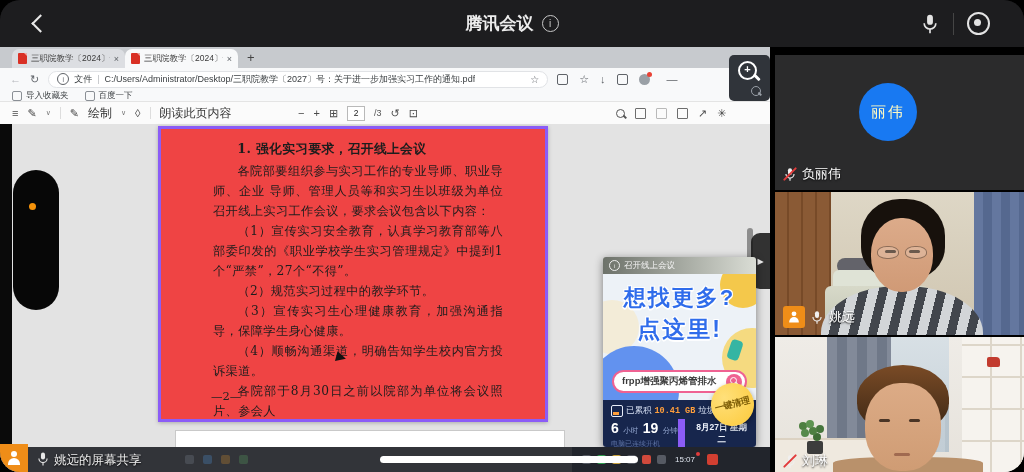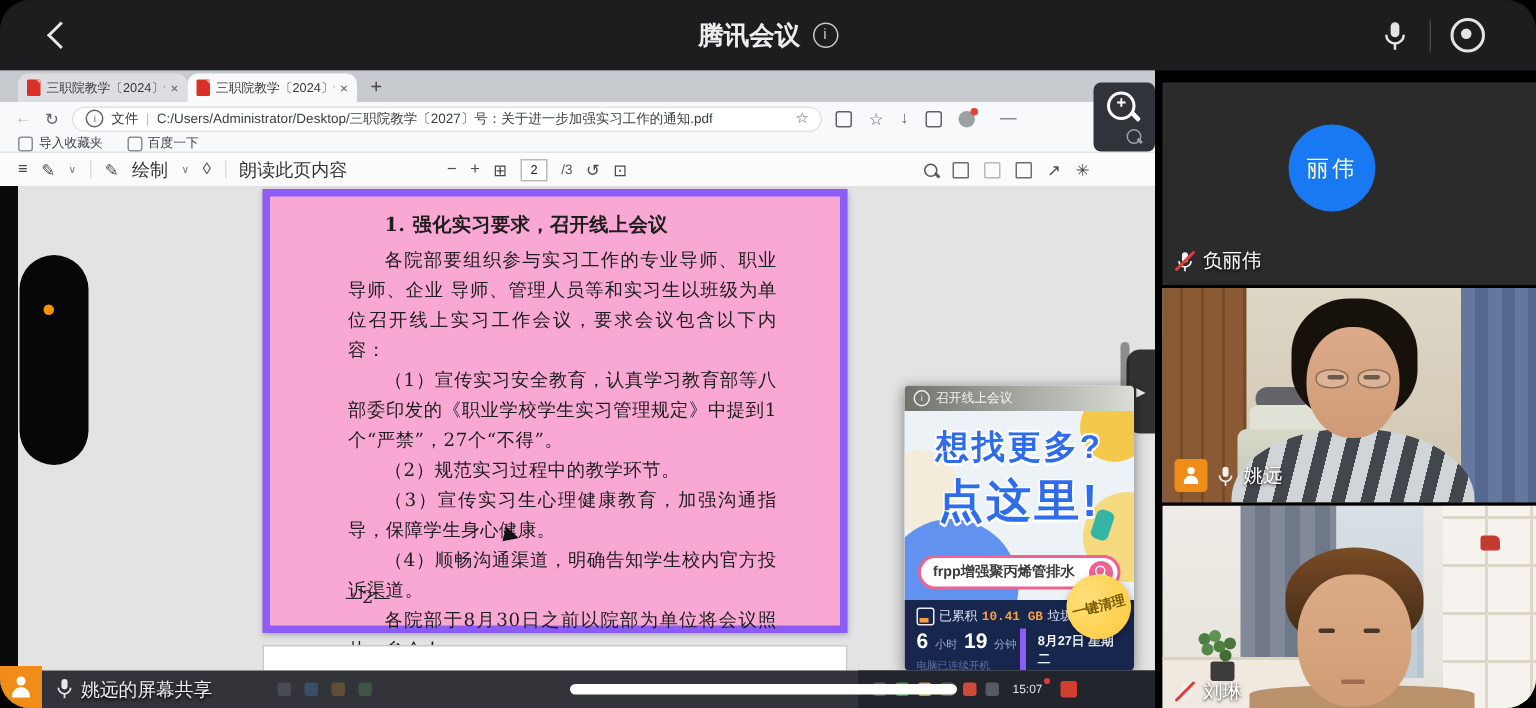--- a/index.html
+++ b/index.html
@@ -71,21 +71,21 @@
 
   
   #edge-side{position:absolute;left:745px;top:80px;display:flex;flex-direction:column;gap:8px;}
   .side-ic{width:11px;height:11px;border-radius:50%;}
 
   
   #viewer{position:absolute;left:0;top:77px;width:770px;height:348px;background:#e3e3e3;}
   #blackstrip{position:absolute;left:0;top:77px;width:12px;height:323px;background:#0a0a0a;}
   #blackpill{position:absolute;left:13px;top:123px;width:46px;height:140px;border-radius:23px;background:#070707;}
   #pill-dot{position:absolute;left:16px;top:33px;width:7px;height:7px;border-radius:50%;background:#f5920a;}
-  #page1{position:absolute;left:175px;top:79px;width:390px;height:296px;background:#f9a8d4;border:5px solid #8b5cf6;box-shadow:0 1px 4px rgba(0,0,0,.25);box-sizing:border-box;}
+  #page1{position:absolute;left:158px;top:79px;width:390px;height:296px;background:#ef4444;border:3px solid #8b5cf6;box-shadow:0 1px 4px rgba(0,0,0,.25);box-sizing:border-box;}
   #page2{position:absolute;left:175px;top:383px;width:390px;height:17px;background:#fff;border:1px solid #c9c9c9;border-bottom:none;box-sizing:border-box;}
   #scroll-thumb{position:absolute;left:747px;top:181px;width:6px;height:40px;background:#8d8d8d;border-radius:3px;}
   #collapse-handle{position:absolute;left:751px;top:186px;width:19px;height:56px;background:rgba(25,25,25,.88);border-radius:9px 0 0 9px;color:#f0f0f0;font-size:8px;}
   #zoom-overlay{position:absolute;left:729px;top:8px;width:41px;height:46px;background:#30343a;border-radius:5px;}
   .big-mag{position:absolute;left:9px;top:6px;width:15px;height:15px;border:2.5px solid #fff;border-radius:50%;color:#fff;font-size:11px;font-weight:bold;line-height:13px;text-align:center;}
   .big-mag::after{content:"";position:absolute;left:13px;top:13px;width:8px;height:2.5px;background:#fff;transform:rotate(45deg);border-radius:1px;}
   .small-mag{position:absolute;left:22px;top:31px;width:8px;height:8px;border:1.5px solid #9aa0a8;border-radius:50%;}
   .small-mag::after{content:"";position:absolute;left:6px;top:6px;width:4px;height:1.5px;background:#9aa0a8;transform:rotate(45deg);}
 
   
@@ -101,34 +101,34 @@
   .pp-head-ic{width:9px;height:9px;border:1px solid #eee;border-radius:50%;font-size:6px;color:#eee;flex:none;}
   #pp-body{height:126px;background:#edf2f7;position:relative;overflow:hidden;}
   .b-yellow{position:absolute;right:-10px;top:-12px;width:46px;height:46px;border-radius:50%;background:#f4c84b;}
   .b-yellow2{position:absolute;right:-26px;top:54px;width:60px;height:60px;border-radius:50%;background:#f6d66b;opacity:.85;}
   .b-teal{position:absolute;right:15px;top:66px;width:12px;height:20px;background:#35b5a3;border-radius:4px;transform:rotate(18deg);}
   .b-cream{position:absolute;left:-18px;top:26px;width:54px;height:54px;border-radius:50%;background:#f3ecd8;}
   .b-blue{position:absolute;left:-14px;bottom:-36px;width:90px;height:90px;border-radius:50%;background:#6292ef;}
   .pp-line{position:relative;text-align:center;font-weight:900;color:#2f6ceb;letter-spacing:2px;
     text-shadow:-1px -1px 0 #fff,1px -1px 0 #fff,-1px 1px 0 #fff,1px 1px 0 #fff,0 2px 0 #fff;}
   #pp-line1{font-size:22px;margin-top:9px;}
-  #pp-line2{font-size:30px;margin-top:1px;}
+  #pp-line2{font-size:23px;margin-top:1px;}
   #pp-search{position:absolute;left:9px;right:9px;bottom:7px;height:23px;background:#fff;border:2px solid #ef6292;border-radius:14px;display:flex;align-items:center;padding:0 3px 0 8px;font-size:9.5px;font-weight:bold;color:#3a3a3a;box-sizing:border-box;}
   .pp-mag{margin-left:auto;width:16px;height:16px;border-radius:50%;background:#ef6292;position:relative;flex:none;}
   .pp-mag::before{content:"";position:absolute;left:4px;top:3px;width:5px;height:5px;border:1.5px solid #fff;border-radius:50%;}
   .pp-mag::after{content:"";position:absolute;left:9px;top:9px;width:4px;height:1.5px;background:#fff;transform:rotate(45deg);}
   #pp-clean{position:absolute;right:2px;top:126px;width:43px;height:43px;border-radius:50%;background:radial-gradient(circle at 35% 30%,#ffe07a,#fcc93a);font-size:9px;font-weight:bold;color:#7a5a05;transform:rotate(-14deg);z-index:6;box-shadow:0 2px 5px rgba(0,0,0,.35);}
   #pp-panel{height:47px;background:#17264d;color:#d9e2f5;position:relative;}
   #pp-junk{display:flex;align-items:center;gap:3px;padding:5px 0 0 8px;font-size:8.5px;}
   .disk-ic{width:10px;height:10px;border:1.5px solid #e8edf8;border-radius:2px;position:relative;flex:none;}
   .disk-ic::after{content:"";position:absolute;left:1px;bottom:1px;width:6px;height:3px;background:#ff9e3b;}
   .junk-size{color:#ff9e3b;font-weight:bold;font-family:Liberation Mono, monospace;}
   #pp-stats{display:flex;padding:2px 6px 0 8px;}
   .pp-col1{width:70px;}
-  .pp-col2{border-left:4px solid #8b5cf6;padding-left:8px;}
+  .pp-col2{border-left:7px solid #8b5cf6;padding-left:8px;text-align:center;}
   .pp-num{font-size:14px;font-weight:800;color:#fff;}
   .pp-unit{font-size:7.5px;color:#93a6cf;}
   .pp-sub{font-size:7px;color:#5d72a3;margin-top:2px;white-space:nowrap;}
   .pp-date{font-size:8.5px;font-weight:bold;color:#eef3fc;margin-top:3px;}
 
   
   #bottombar{position:absolute;left:0;top:447px;width:770px;height:25px;background:#323439;z-index:7;}
   #tk-right{position:absolute;left:572px;top:0;width:198px;height:25px;background:#22252c;gap:6px;padding-left:10px;box-sizing:border-box;}
   .tk-ic{width:9px;height:9px;border-radius:2px;flex:none;}
   .tk-faint{position:absolute;left:185px;top:8px;display:flex;gap:9px;opacity:.3;}

